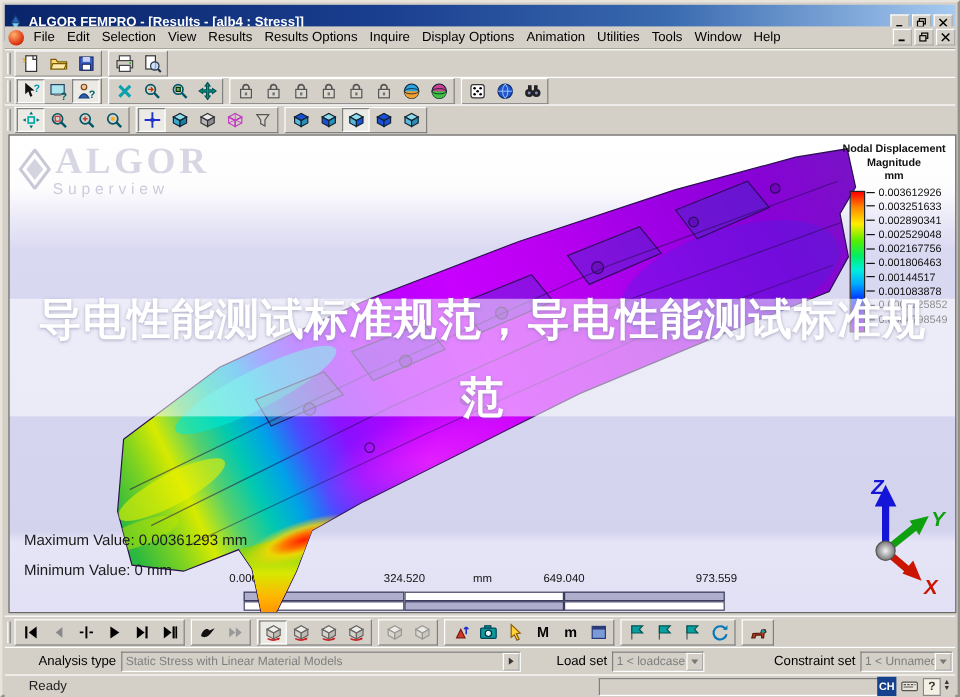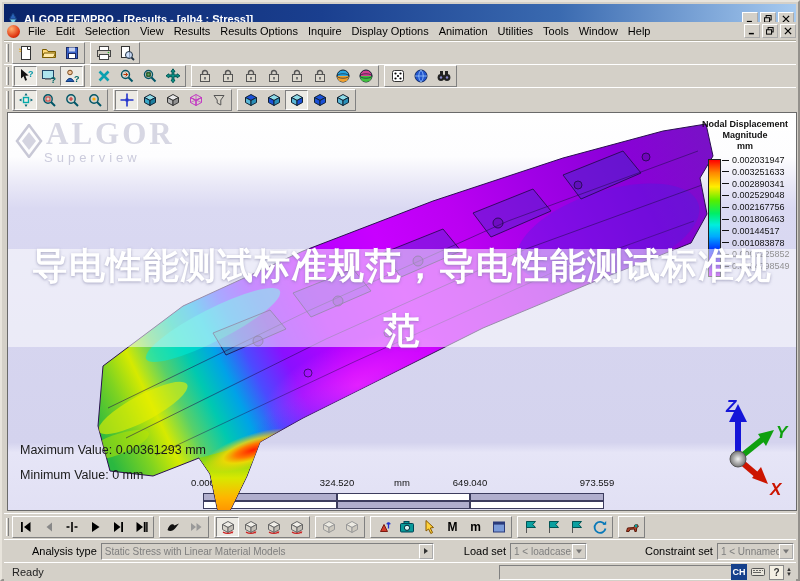--- a/index.html
+++ b/index.html
@@ -80,21 +80,21 @@
     display:flex; align-items:center; overflow:hidden; }
   .combo .cval { flex:1; padding:0 3px; color:#7e7e7e; font-size:10px; white-space:nowrap; overflow:hidden; }
   .combo .cbtn { width:14px; height:15px; background:#d4d0c8; border:1px outset #fff; display:flex;
     align-items:center; justify-content:center; color:#555; font-size:8px; }
   #analysis-combo { width:333px; }
   #loadset-combo, #constraint-combo { width:77px; }
 
   
   #statusbar { position:absolute; left:2px; top:560px; right:2px; height:19px; background:#d4d0c8;
     border-top:1px solid #fff; display:flex; align-items:center; font-size:11px; color:#222; }
-  #status-ready { margin-left:8px; flex:0 0 auto; }
+  #status-ready { margin-left:20px; flex:0 0 auto; }
   #status-panel { position:absolute; left:495px; width:247px; height:15px; top:2px;
     border:1px solid; border-color:#808080 #fff #fff #808080; }
   #lang-cluster { position:absolute; right:4px; top:1px; display:flex; align-items:center; gap:2px; }
   #lang-ch { width:16px; height:16px; background:#16418c; color:#fff; font-size:9px; font-weight:bold;
     display:flex; align-items:center; justify-content:center; }
   #help-box { width:15px; height:15px; border:1px solid #888; background:#f4f0e4; color:#333;
     font-size:10px; font-weight:bold; display:flex; align-items:center; justify-content:center; }
   #updown { display:flex; flex-direction:column; font-size:6px; line-height:5px; color:#333; }
 </style>
 </head>
@@ -554,21 +554,21 @@
     </div>
 
     <div id="legend">
       <div class="ltitle">Nodal Displacement</div>
       <div class="ltitle">Magnitude</div>
       <div class="ltitle">mm</div>
       <div id="colorbar"></div>
       <div id="legend-rows">
           <div class="legrow" style="top: 36px;">
             <span class="tick"></span>
-            <span class="lval">0.002031947</span>
+            <span class="lval">0.003612926</span>
           </div>
           <div class="legrow" style="top: 47.8px;">
             <span class="tick"></span>
             <span class="lval">0.003251633</span>
           </div>
           <div class="legrow" style="top: 59.6px;">
             <span class="tick"></span>
             <span class="lval">0.002890341</span>
           </div>
           <div class="legrow" style="top: 71.4px;">

